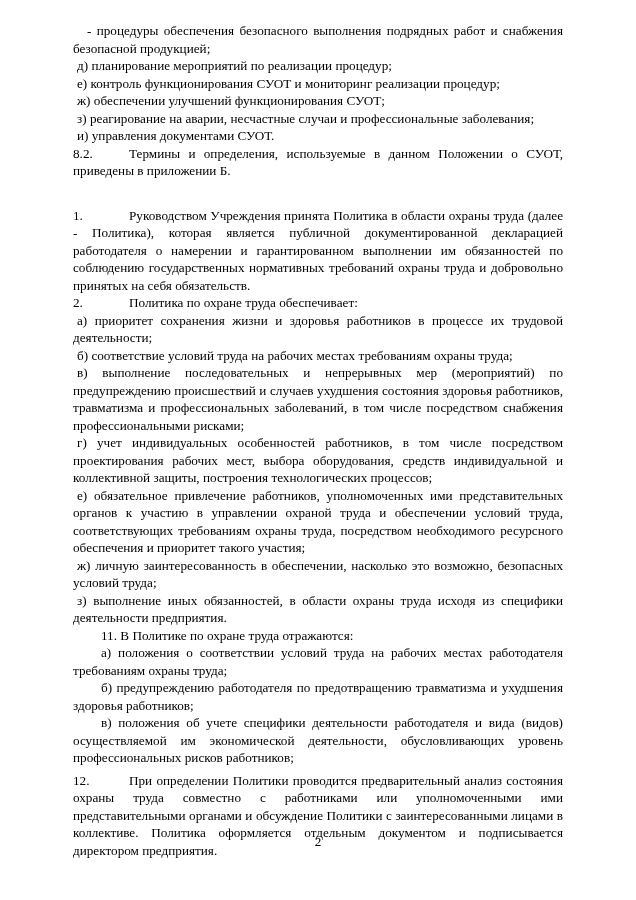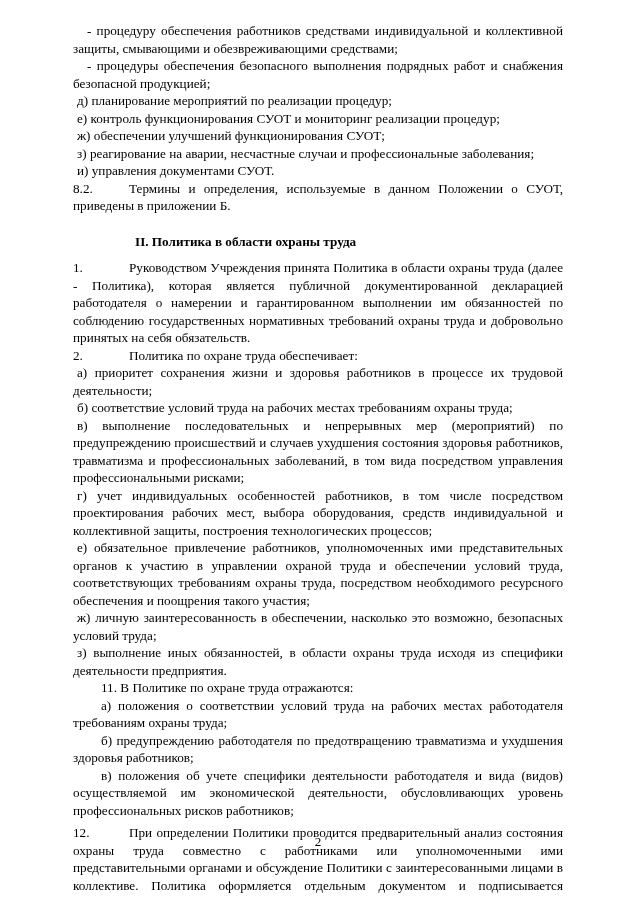--- a/index.html
+++ b/index.html
@@ -97,43 +97,41 @@
     font-size: 13.2px;
     line-height: 17.5px;
   }
 </style>
 </head>
 <body>
 
 <div class="page">
   <div class="content">
 
-    <p class="p dash">- процедуру обеспечения работников средствами индивидуальной и коллективной защиты, смывающими и обезвреживающими средствами;</p>
     <p class="p dash">- процедуры обеспечения безопасного выполнения подрядных работ и снабжения безопасной продукцией;</p>
     <p class="p letter last-left">д) планирование мероприятий по реализации процедур;</p>
     <p class="p letter last-left">е) контроль  функционирования СУОТ и мониторинг реализации процедур;</p>
     <p class="p letter last-left">ж) обеспечении улучшений функционирования СУОТ;</p>
     <p class="p letter last-left">з) реагирование на аварии, несчастные случаи и профессиональные заболевания;</p>
     <p class="p letter last-left">и) управления документами СУОТ.</p>
     <p class="p num"><span class="num-label">8.2.</span><span>Термины и определения, используемые в данном Положении о СУОТ, приведены в приложении Б.</span></p>
 
     <div class="spacer-lg"></div>
 
-    <p class="heading">II. Политика в области охраны труда</p>
 
     <div class="spacer-md"></div>
 
     <p class="p num"><span class="num-label">1.</span><span>Руководством Учреждения принята Политика в области охраны труда (далее - Политика), которая является публичной документированной декларацией работодателя о намерении и гарантированном выполнении им обязанностей по соблюдению государственных нормативных требований охраны труда и добровольно принятых на себя обязательств.</span></p>
     <p class="p num last-left"><span class="num-label">2.</span><span>Политика по охране труда обеспечивает:</span></p>
 
     <p class="p letter last-left">а) приоритет сохранения жизни и здоровья работников в процессе их трудовой деятельности;</p>
     <p class="p letter last-left">б) соответствие условий труда на рабочих местах требованиям охраны труда;</p>
-    <p class="p letter">в) выполнение последовательных и непрерывных мер (мероприятий) по предупреждению происшествий и случаев ухудшения состояния здоровья работников,  травматизма и профессиональных заболеваний, в том вида посредством управления профессиональными рисками;</p>
+    <p class="p letter">в) выполнение последовательных и непрерывных мер (мероприятий) по предупреждению происшествий и случаев ухудшения состояния здоровья работников,  травматизма и профессиональных заболеваний, в том числе посредством снабжения профессиональными рисками;</p>
     <p class="p letter">г) учет индивидуальных особенностей работников, в том числе посредством проектирования рабочих мест, выбора оборудования, средств индивидуальной и коллективной защиты, построения технологических процессов;</p>
-    <p class="p letter">е) обязательное привлечение работников, уполномоченных ими представительных органов к участию в управлении охраной труда и обеспечении условий труда, соответствующих требованиям охраны труда, посредством необходимого ресурсного обеспечения и поощрения такого участия;</p>
+    <p class="p letter">е) обязательное привлечение работников, уполномоченных ими представительных органов к участию в управлении охраной труда и обеспечении условий труда, соответствующих требованиям охраны труда, посредством необходимого ресурсного обеспечения и приоритет такого участия;</p>
     <p class="p letter">ж) личную заинтересованность в обеспечении, насколько это возможно, безопасных условий труда;</p>
     <p class="p letter">з) выполнение иных обязанностей, в области охраны труда исходя из специфики деятельности предприятия.</p>
 
     <p class="p num-ind last-left">11.  В Политике по охране труда отражаются:</p>
     <p class="p letter-ind">а) положения о соответствии условий труда на рабочих местах работодателя требованиям охраны труда;</p>
     <p class="p letter-ind">б) предупреждению работодателя по предотвращению травматизма и ухудшения здоровья работников;</p>
     <p class="p letter-ind">в) положения об учете специфики деятельности работодателя и вида (видов) осуществляемой им экономической деятельности, обусловливающих уровень профессиональных рисков работников;</p>
 
     <div class="spacer-sm"></div>
 

